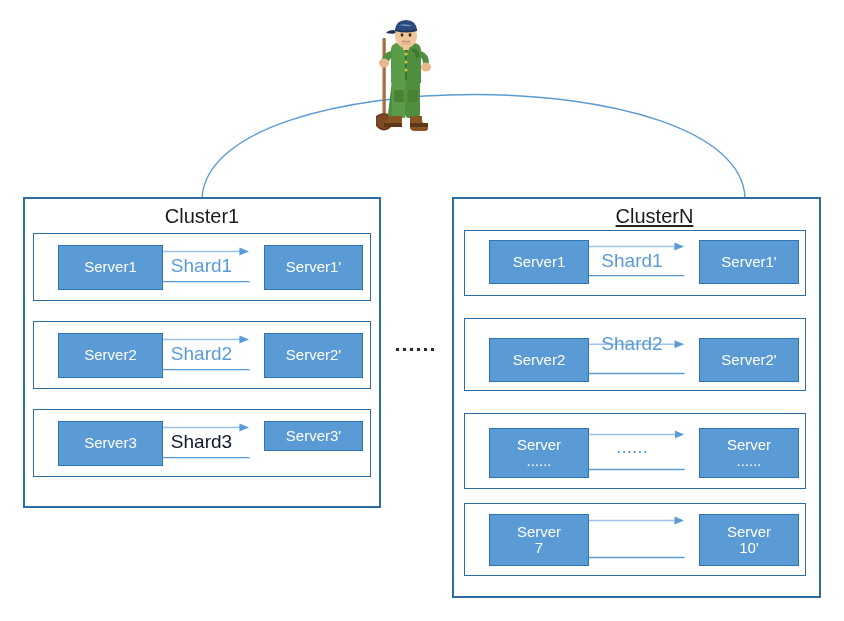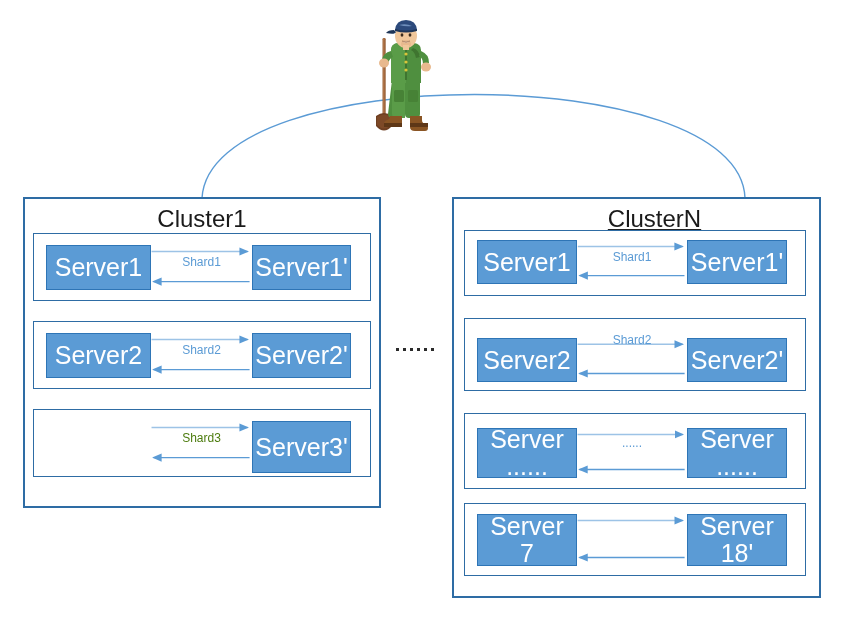--- a/index.html
+++ b/index.html
@@ -44,21 +44,21 @@
     border: 2px solid #2E6CA4;
   }
   #cluster-left  { left: 23px;  top: 197px; width: 358px; height: 311px; }
   #cluster-right { left: 452px; top: 197px; width: 369px; height: 401px; }
 
   .cluster-title {
     position: absolute;
     left: 0; right: 0;
     top: 6px;
     text-align: center;
-    font-size: 24px;
+    font-size: 20px;
     color: #1a1a1a;
     letter-spacing: 0px;
   }
   .cluster-title .misspelled {
     border-bottom: 0;
     background-repeat: repeat-x;
     background-position: 0 100%;
     background-size: 4px 3px;
     padding-bottom: 2px;
     background-image:
@@ -82,36 +82,37 @@
     width: 100%;
     height: 100%;
   }
 
   .server-box {
     position: absolute;
     box-sizing: border-box;
     background: #5B9BD5;
     border: 1px solid #2E75B6;
     color: #ffffff;
-    font-size: 25px;
+    font-size: 15px;
     line-height: 1.08;
     display: flex;
     flex-direction: column;
     align-items: center;
     justify-content: center;
     text-align: center;
     white-space: pre-line;
+    margin-left: 12px;
   }
   .server-box .l2 { display: block; }
 
   .shard-label {
     position: absolute;
     text-align: center;
     color: #5B9BD5;
-    font-size: 12px;
+    font-size: 19px;
     white-space: nowrap;
   }
 
   .arrow-svg {
     position: absolute;
     left: 0; top: 0;
     width: 100%;
     height: 100%;
     overflow: visible;
     pointer-events: none;
@@ -267,22 +268,23 @@
               <marker id="mFcluster-left2" markerWidth="7" markerHeight="7" refX="6" refY="3" orient="auto">
                 <path d="M0,0 L7,3 L0,6 z" fill="#5B9BD5"></path>
               </marker>
               <marker id="mBcluster-left2" markerWidth="7" markerHeight="7" refX="6" refY="3" orient="auto">
                 <path d="M0,0 L7,3 L0,6 z" fill="#5B9BD5"></path>
               </marker>
             </defs>
             <line x1="117" y1="18" x2="216" y2="18" stroke="#9DC3E6" stroke-width="1.4" marker-end="url(#mFcluster-left2)"></line>
             <line x1="218" y1="49" x2="119" y2="49" stroke="#5B9BD5" stroke-width="1.4" marker-end="url(#mBcluster-left2)"></line>
           </svg>
-          <div class="server-box" style="left: 218px; top: 11px; width: 99px; height: 52px; background: rgb(91, 155, 213); border-color: rgb(46, 117, 182);"><span>Server3'</span></div>
-          <div class="shard-label" style="left: 117px; top: 21px; width: 101px; color: #4d7c0f;">Shard3</div>
+          <div class="server-box" style="left: 12px; top: 11px; width: 105px; height: 45px; background: rgb(91, 155, 213); border-color: rgb(46, 117, 182);"><span>Server3</span></div>
+          <div class="server-box" style="left: 218px; top: 11px; width: 99px; height: 30px; background: rgb(91, 155, 213); border-color: rgb(46, 117, 182);"><span>Server3'</span></div>
+          <div class="shard-label" style="left: 117px; top: 21px; width: 101px; color: #0f172a;">Shard3</div>
         </div>
       </div>
       <div class="shard-row" style="left: 464px; top: 230px; width: 342px; height: 66px; border-color: rgb(46, 108, 164);">
         <div class="row-inner">
           <svg class="arrow-svg" viewBox="0 0 342 66">
             <defs>
               <marker id="mFcluster-right0" markerWidth="7" markerHeight="7" refX="6" refY="3" orient="auto">
                 <path d="M0,0 L7,3 L0,6 z" fill="#5B9BD5"></path>
               </marker>
               <marker id="mBcluster-right0" markerWidth="7" markerHeight="7" refX="6" refY="3" orient="auto">
@@ -343,18 +345,18 @@
                 <path d="M0,0 L7,3 L0,6 z" fill="#5B9BD5"></path>
               </marker>
               <marker id="mBcluster-right3" markerWidth="7" markerHeight="7" refX="6" refY="3" orient="auto">
                 <path d="M0,0 L7,3 L0,6 z" fill="#5B9BD5"></path>
               </marker>
             </defs>
             <line x1="112" y1="17" x2="220" y2="17" stroke="#9DC3E6" stroke-width="1.4" marker-end="url(#mFcluster-right3)"></line>
             <line x1="222" y1="55" x2="114" y2="55" stroke="#5B9BD5" stroke-width="1.4" marker-end="url(#mBcluster-right3)"></line>
           </svg>
           <div class="server-box" style="left: 12px; top: 10px; width: 100px; height: 52px; background: rgb(91, 155, 213); border-color: rgb(46, 117, 182);"><span>Server</span><span class="l2">7</span></div>
-          <div class="server-box" style="left: 222px; top: 10px; width: 100px; height: 52px; background: rgb(91, 155, 213); border-color: rgb(46, 117, 182);"><span>Server</span><span class="l2">18'</span></div>
+          <div class="server-box" style="left: 222px; top: 10px; width: 100px; height: 52px; background: rgb(91, 155, 213); border-color: rgb(46, 117, 182);"><span>Server</span><span class="l2">10'</span></div>
         </div>
       </div>
     </div>
 
 </div>
 
 </body></html>

